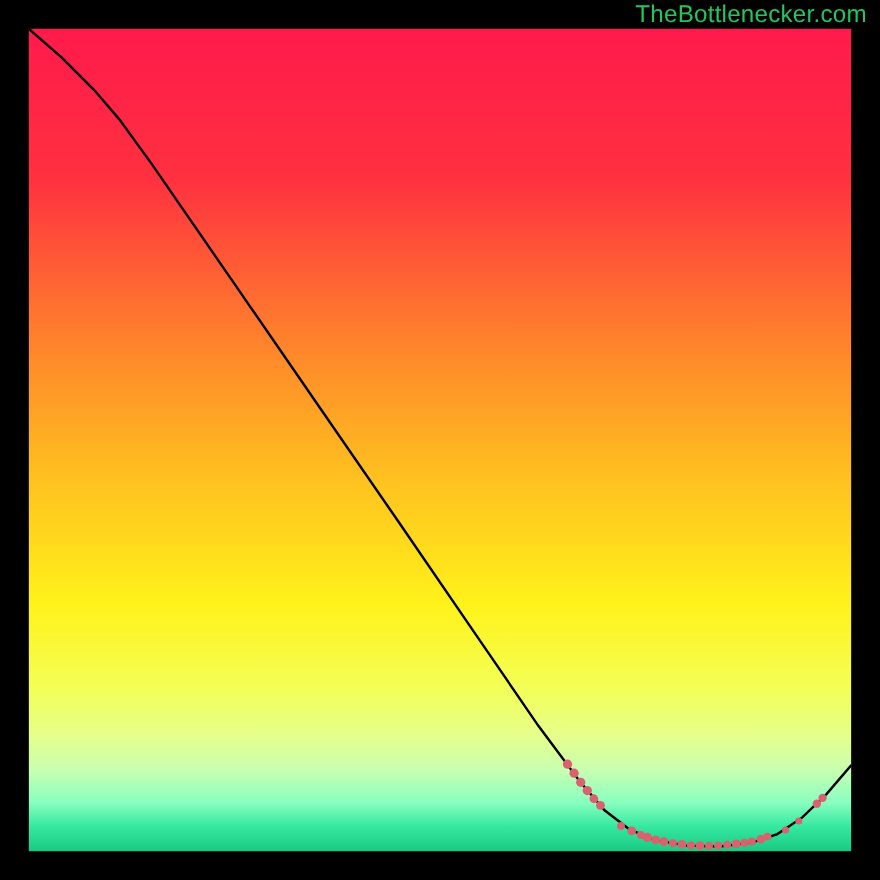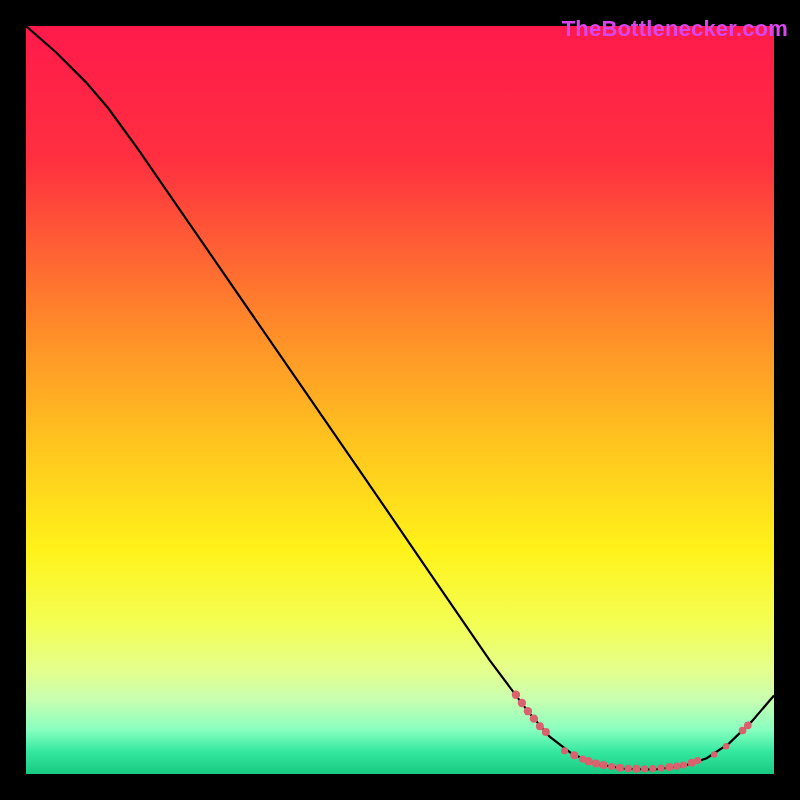--- a/index.html
+++ b/index.html
@@ -6,25 +6,25 @@
   body {
     width: 800px;
     height: 800px;
     background: #000;
     position: relative;
     font-family: Arial, Helvetica, sans-serif;
     overflow: hidden;
   }
   .watermark {
     position: absolute;
-    top: 16px;
+    top: 0;
     right: 12px;
-    color: #d946ef;
+    color: #22c55e;
     font-size: 22px;
-    font-weight: 700;
+    font-weight: 400;
     z-index: 30;
     letter-spacing: 0.2px;
   }
   .plot-frame {
     position: absolute;
     left: 26px;
     top: 26px;
     width: 748px;
     height: 748px;
     background: #000;

